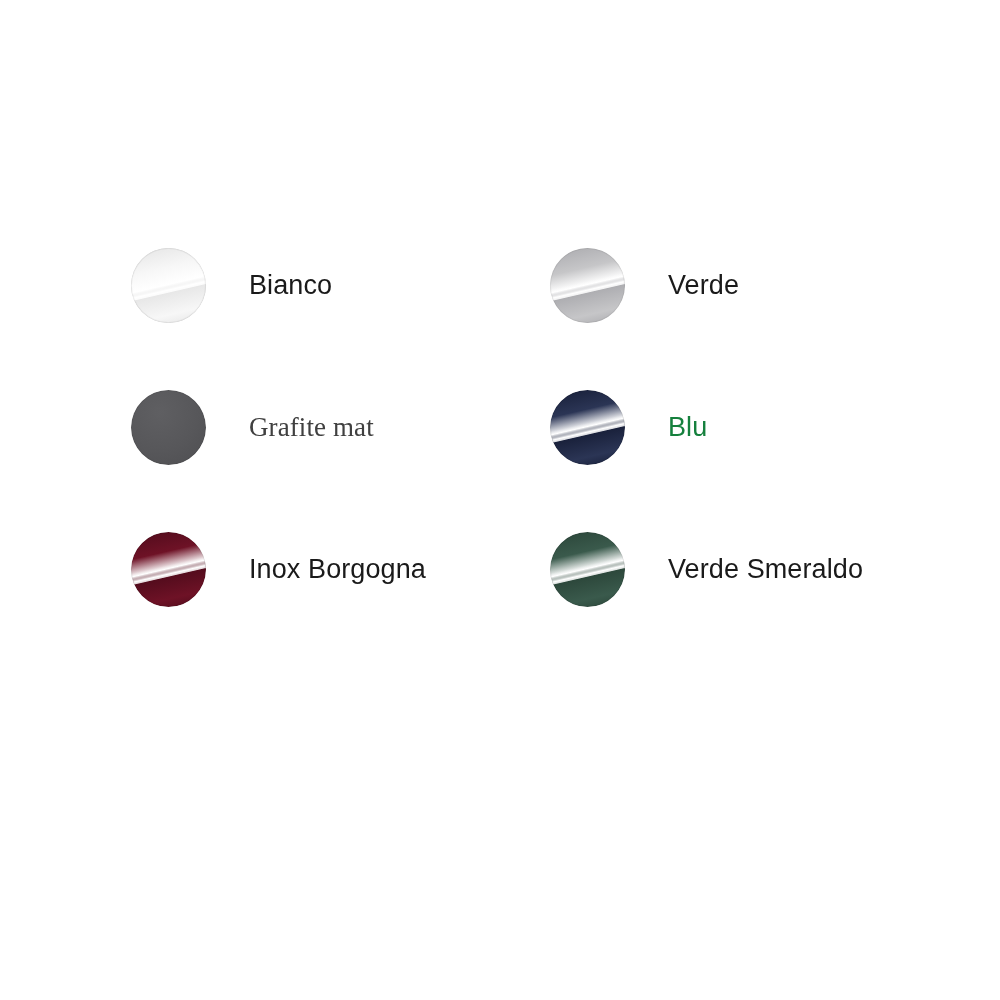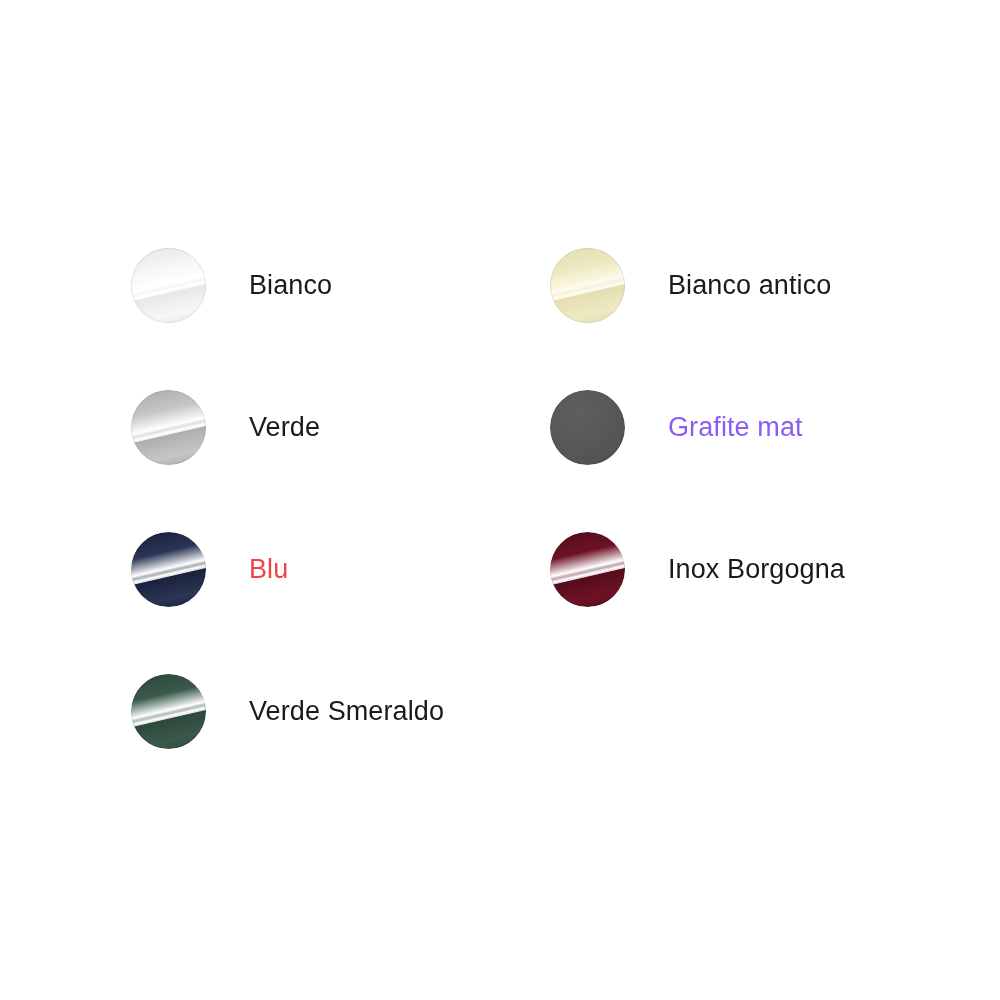--- a/index.html
+++ b/index.html
@@ -101,55 +101,47 @@
 
     <div class="swatch-option">
       <span class="chip">
         <span class="body" style="background: linear-gradient(167deg, rgb(228, 228, 228) 0%, rgb(247, 247, 247) 30%, rgb(255, 255, 255) 49%, rgb(228, 228, 228) 53%, rgb(247, 247, 247) 82%, rgb(228, 228, 228) 100%);"></span>
         <span class="gloss" style="background: linear-gradient(rgba(255, 255, 255, 0) 0%, rgba(255, 255, 255, 0.5) 40%, rgb(255, 255, 255) 60%, rgba(255, 255, 255, 0.85) 74%, rgba(255, 255, 255, 0) 80%);"></span>
         <span class="rim"></span>
       </span>
       <span class="swatch-label" style="color: rgb(26, 26, 26);">Bianco</span>
     </div>
 
-    <div class="swatch-option">
-      <span class="chip">
-        <span class="body" style="background: linear-gradient(167deg, rgb(227, 220, 174) 0%, rgb(239, 233, 194) 30%, rgb(253, 251, 232) 49%, rgb(227, 220, 174) 53%, rgb(239, 233, 194) 82%, rgb(227, 220, 174) 100%);"></span>
-        <span class="gloss" style="background: linear-gradient(rgba(255, 255, 255, 0) 0%, rgba(255, 255, 255, 0.5) 40%, rgb(253, 251, 232) 60%, rgba(255, 255, 255, 0.85) 74%, rgba(255, 255, 255, 0) 80%);"></span>
-        <span class="rim"></span>
-      </span>
-      <span class="swatch-label" style="color: rgb(26, 26, 26);">Bianco antico</span>
-    </div>
 
     <div class="swatch-option">
       <span class="chip">
         <span class="body" style="background: linear-gradient(167deg, rgb(169, 169, 173) 0%, rgb(198, 198, 200) 30%, rgb(255, 255, 255) 49%, rgb(169, 169, 173) 53%, rgb(198, 198, 200) 82%, rgb(169, 169, 173) 100%);"></span>
         <span class="gloss" style="background: linear-gradient(rgba(255, 255, 255, 0) 0%, rgba(255, 255, 255, 0.5) 40%, rgb(255, 255, 255) 60%, rgba(255, 255, 255, 0.85) 74%, rgba(255, 255, 255, 0) 80%);"></span>
         <span class="rim"></span>
       </span>
       <span class="swatch-label" style="color: rgb(26, 26, 26);">Verde</span>
     </div>
 
     <div class="swatch-option">
       <span class="chip matte">
         <span class="body" style="background: radial-gradient(circle at 38% 30%, rgb(95, 95, 98) 0%, rgb(87, 87, 90) 55%, rgb(78, 78, 81) 100%);"></span>
 
         <span class="rim"></span>
       </span>
-      <span class="swatch-label" style="color: #8b5cf6;">Grafite mat</span>
+      <span class="swatch-label" style="color: #404040; font-family: Liberation Serif, serif;">Grafite mat</span>
     </div>
 
 
     <div class="swatch-option">
       <span class="chip">
         <span class="body" style="background: linear-gradient(167deg, rgb(22, 29, 54) 0%, rgb(43, 53, 85) 30%, rgb(255, 255, 255) 49%, rgb(22, 29, 54) 53%, rgb(43, 53, 85) 82%, rgb(22, 29, 54) 100%);"></span>
         <span class="gloss" style="background: linear-gradient(rgba(255, 255, 255, 0) 0%, rgba(255, 255, 255, 0.5) 40%, rgb(255, 255, 255) 60%, rgba(255, 255, 255, 0.85) 74%, rgba(255, 255, 255, 0) 80%);"></span>
         <span class="rim"></span>
       </span>
-      <span class="swatch-label" style="color: #ef4444;">Blu</span>
+      <span class="swatch-label" style="color: #15803d;">Blu</span>
     </div>
 
     <div class="swatch-option">
       <span class="chip">
         <span class="body" style="background: linear-gradient(167deg, rgb(79, 11, 27) 0%, rgb(110, 18, 38) 30%, rgb(255, 255, 255) 49%, rgb(79, 11, 27) 53%, rgb(110, 18, 38) 82%, rgb(79, 11, 27) 100%);"></span>
         <span class="gloss" style="background: linear-gradient(rgba(255, 255, 255, 0) 0%, rgba(255, 255, 255, 0.5) 40%, rgb(255, 255, 255) 60%, rgba(255, 255, 255, 0.85) 74%, rgba(255, 255, 255, 0) 80%);"></span>
         <span class="rim"></span>
       </span>
       <span class="swatch-label" style="color: rgb(26, 26, 26);">Inox Borgogna</span>
     </div>

